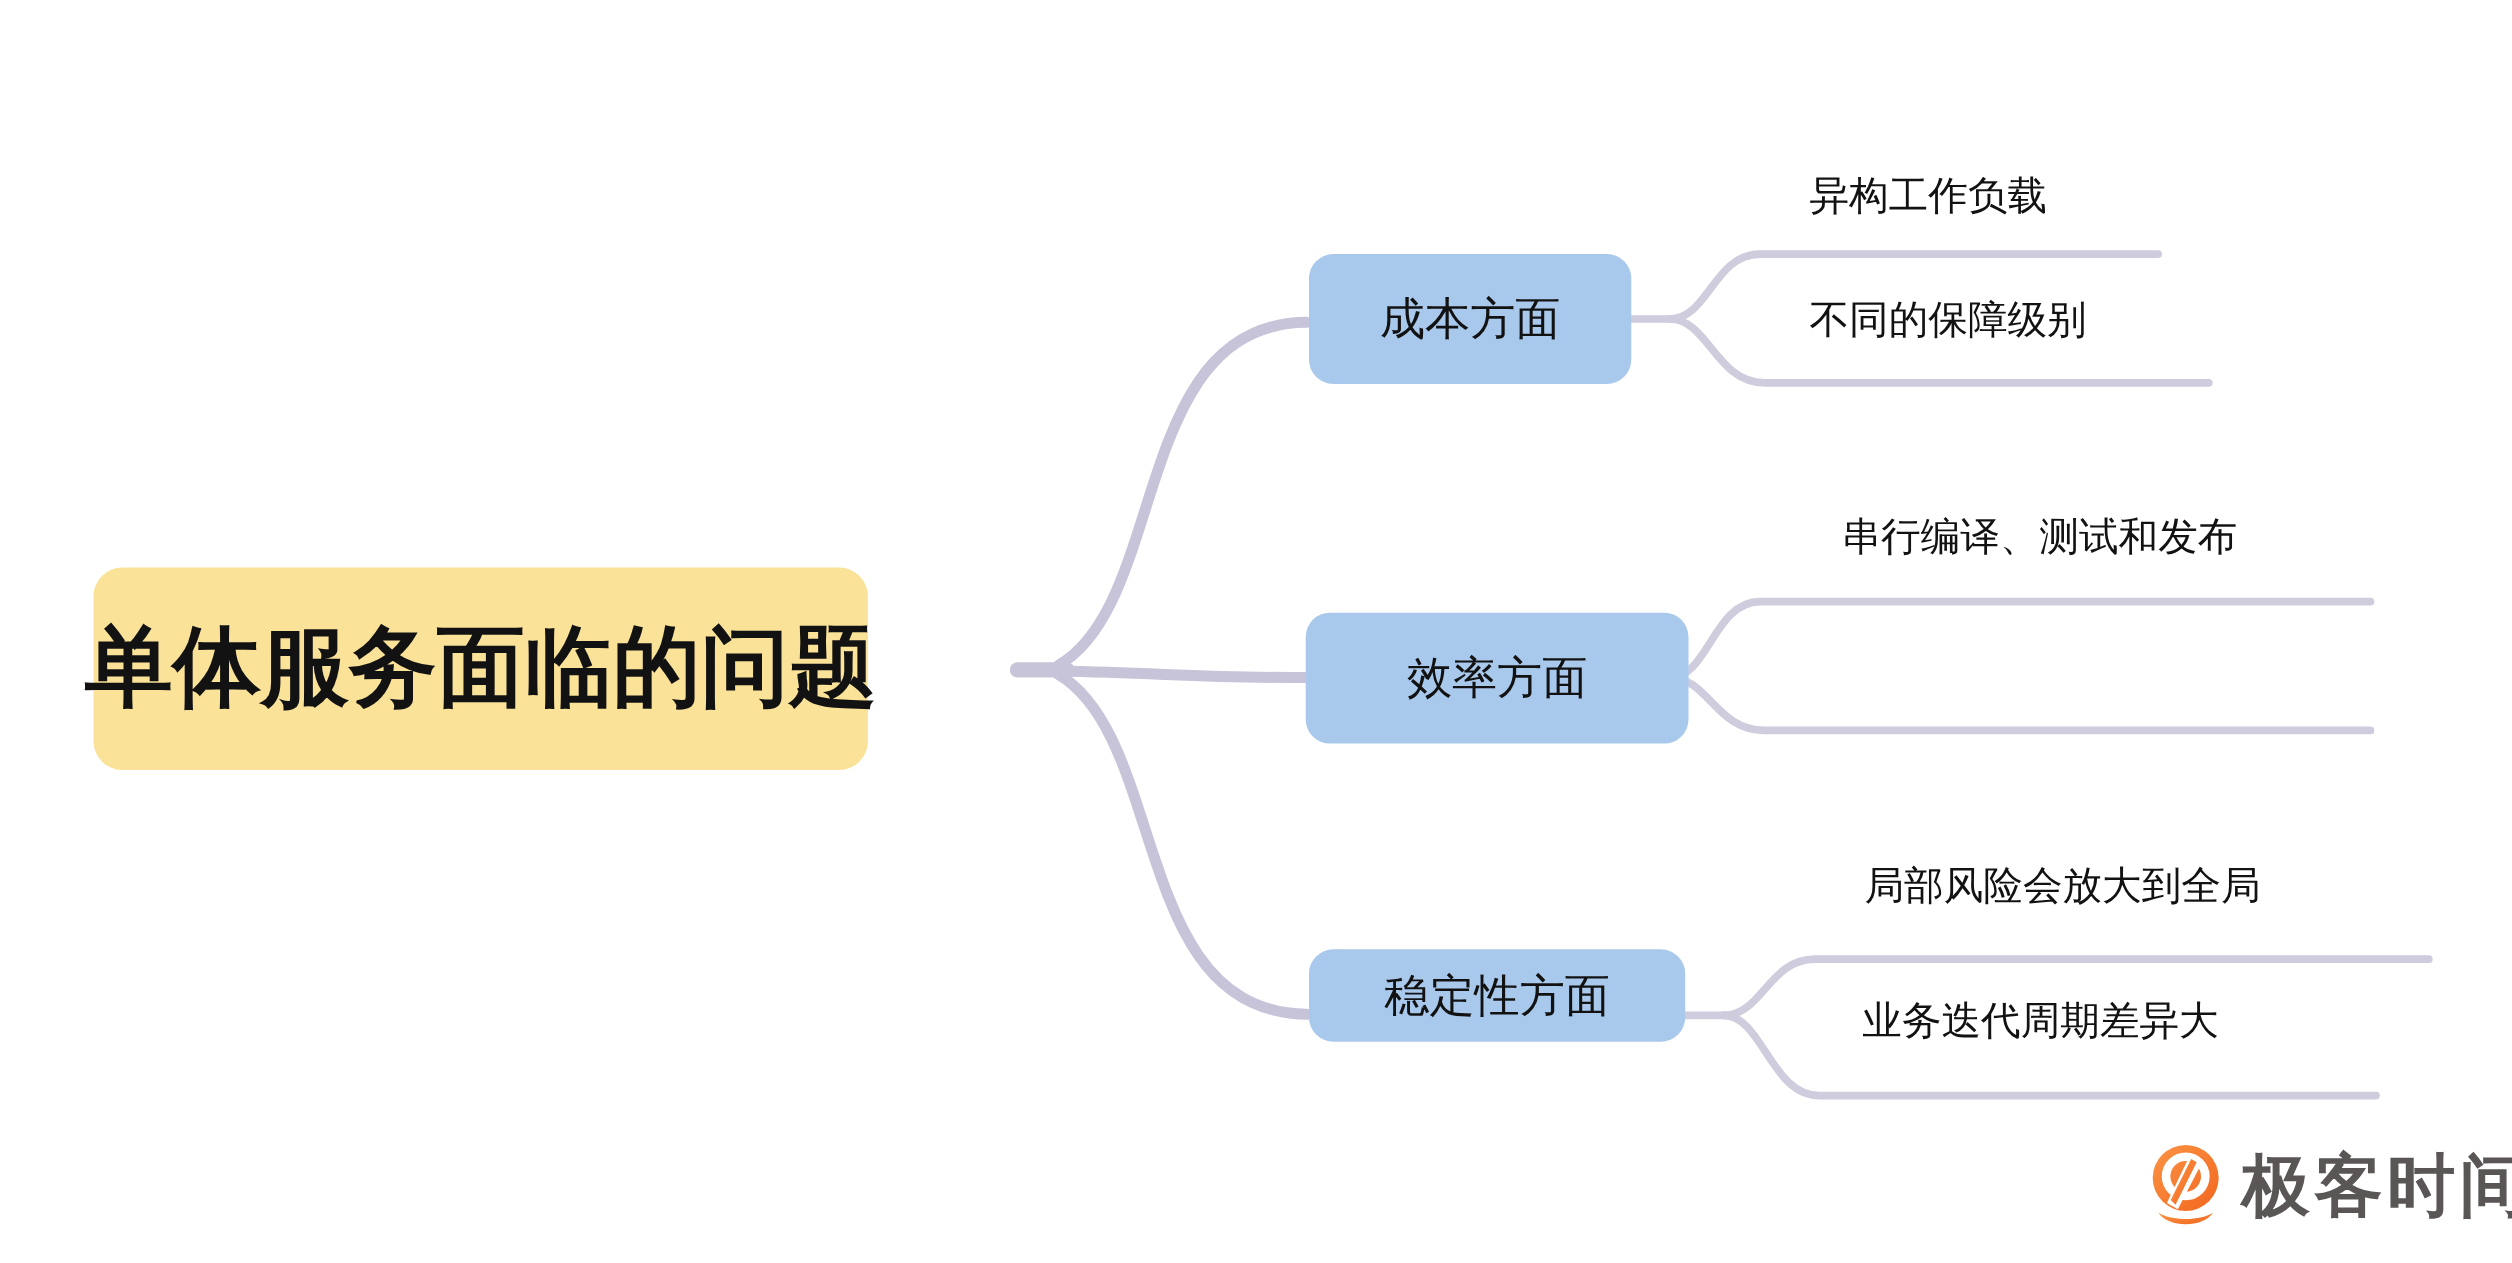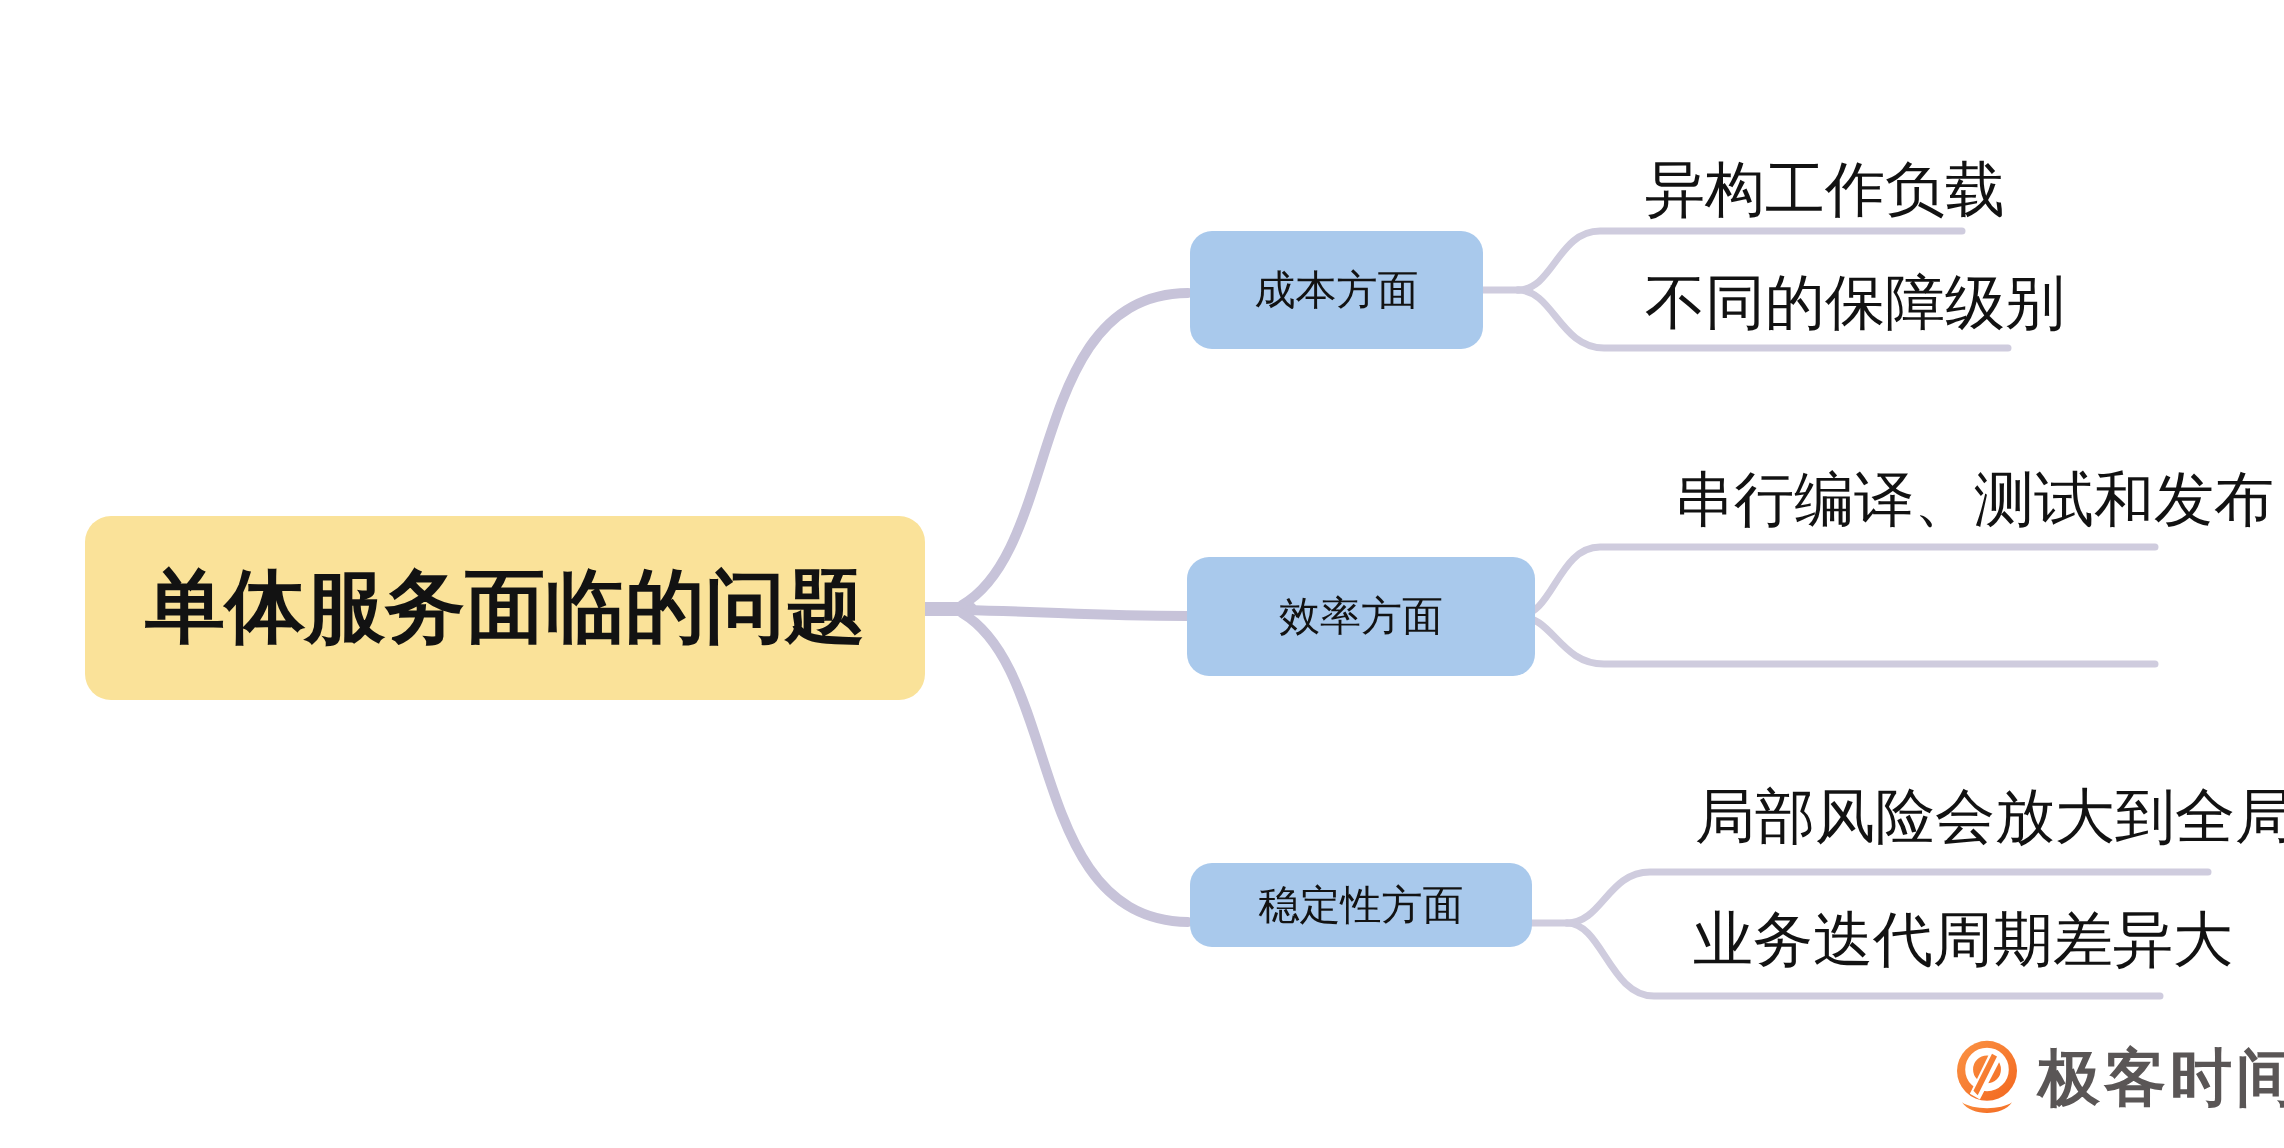--- a/index.html
+++ b/index.html
@@ -22,37 +22,37 @@
   }
   .canvas{position:relative;width:2284px;height:1148px;background:var(--background);}
   .wires{position:absolute;left:0;top:0;width:2284px;height:1148px;}
   .node{
     position:absolute;
     display:flex;align-items:center;justify-content:center;
     color:var(--text);
     white-space:nowrap;
   }
   .root-node{
-    left:85px;top:516px;width:840px;height:184px;
+    left:85px;top:516px;width:704px;height:184px;
     background:var(--root_bg);
     border-radius:26px;
     font-size:80px;font-weight:700;
     letter-spacing:0px;
   }
   .branch-node{
     background:var(--branch_bg);
     border-radius:22px;
     font-size:41px;font-weight:500;
   }
   .branch-cost{left:1190px;top:231px;width:293px;height:118px;}
   .branch-efficiency{left:1187px;top:557px;width:348px;height:119px;}
   .branch-stability{left:1190px;top:863px;width:342px;height:84px;}
   .leaf{
     position:absolute;
-    font-size:60px;font-weight:400;line-height:1;
+    font-size:36px;font-weight:400;line-height:1;
     color:var(--text);white-space:nowrap;
   }
   .leaf-11{left:1645px;top:160px;}
   .leaf-12{left:1645px;top:273px;}
   .leaf-21{left:1645px;top:470px;margin-left:29px;}
   .leaf-22{left:1643px;top:591px;}
   .leaf-31{left:1695px;top:787px;}
   .leaf-32{left:1693px;top:910px;}
   .logo{
     position:absolute;left:1950px;top:1036px;

